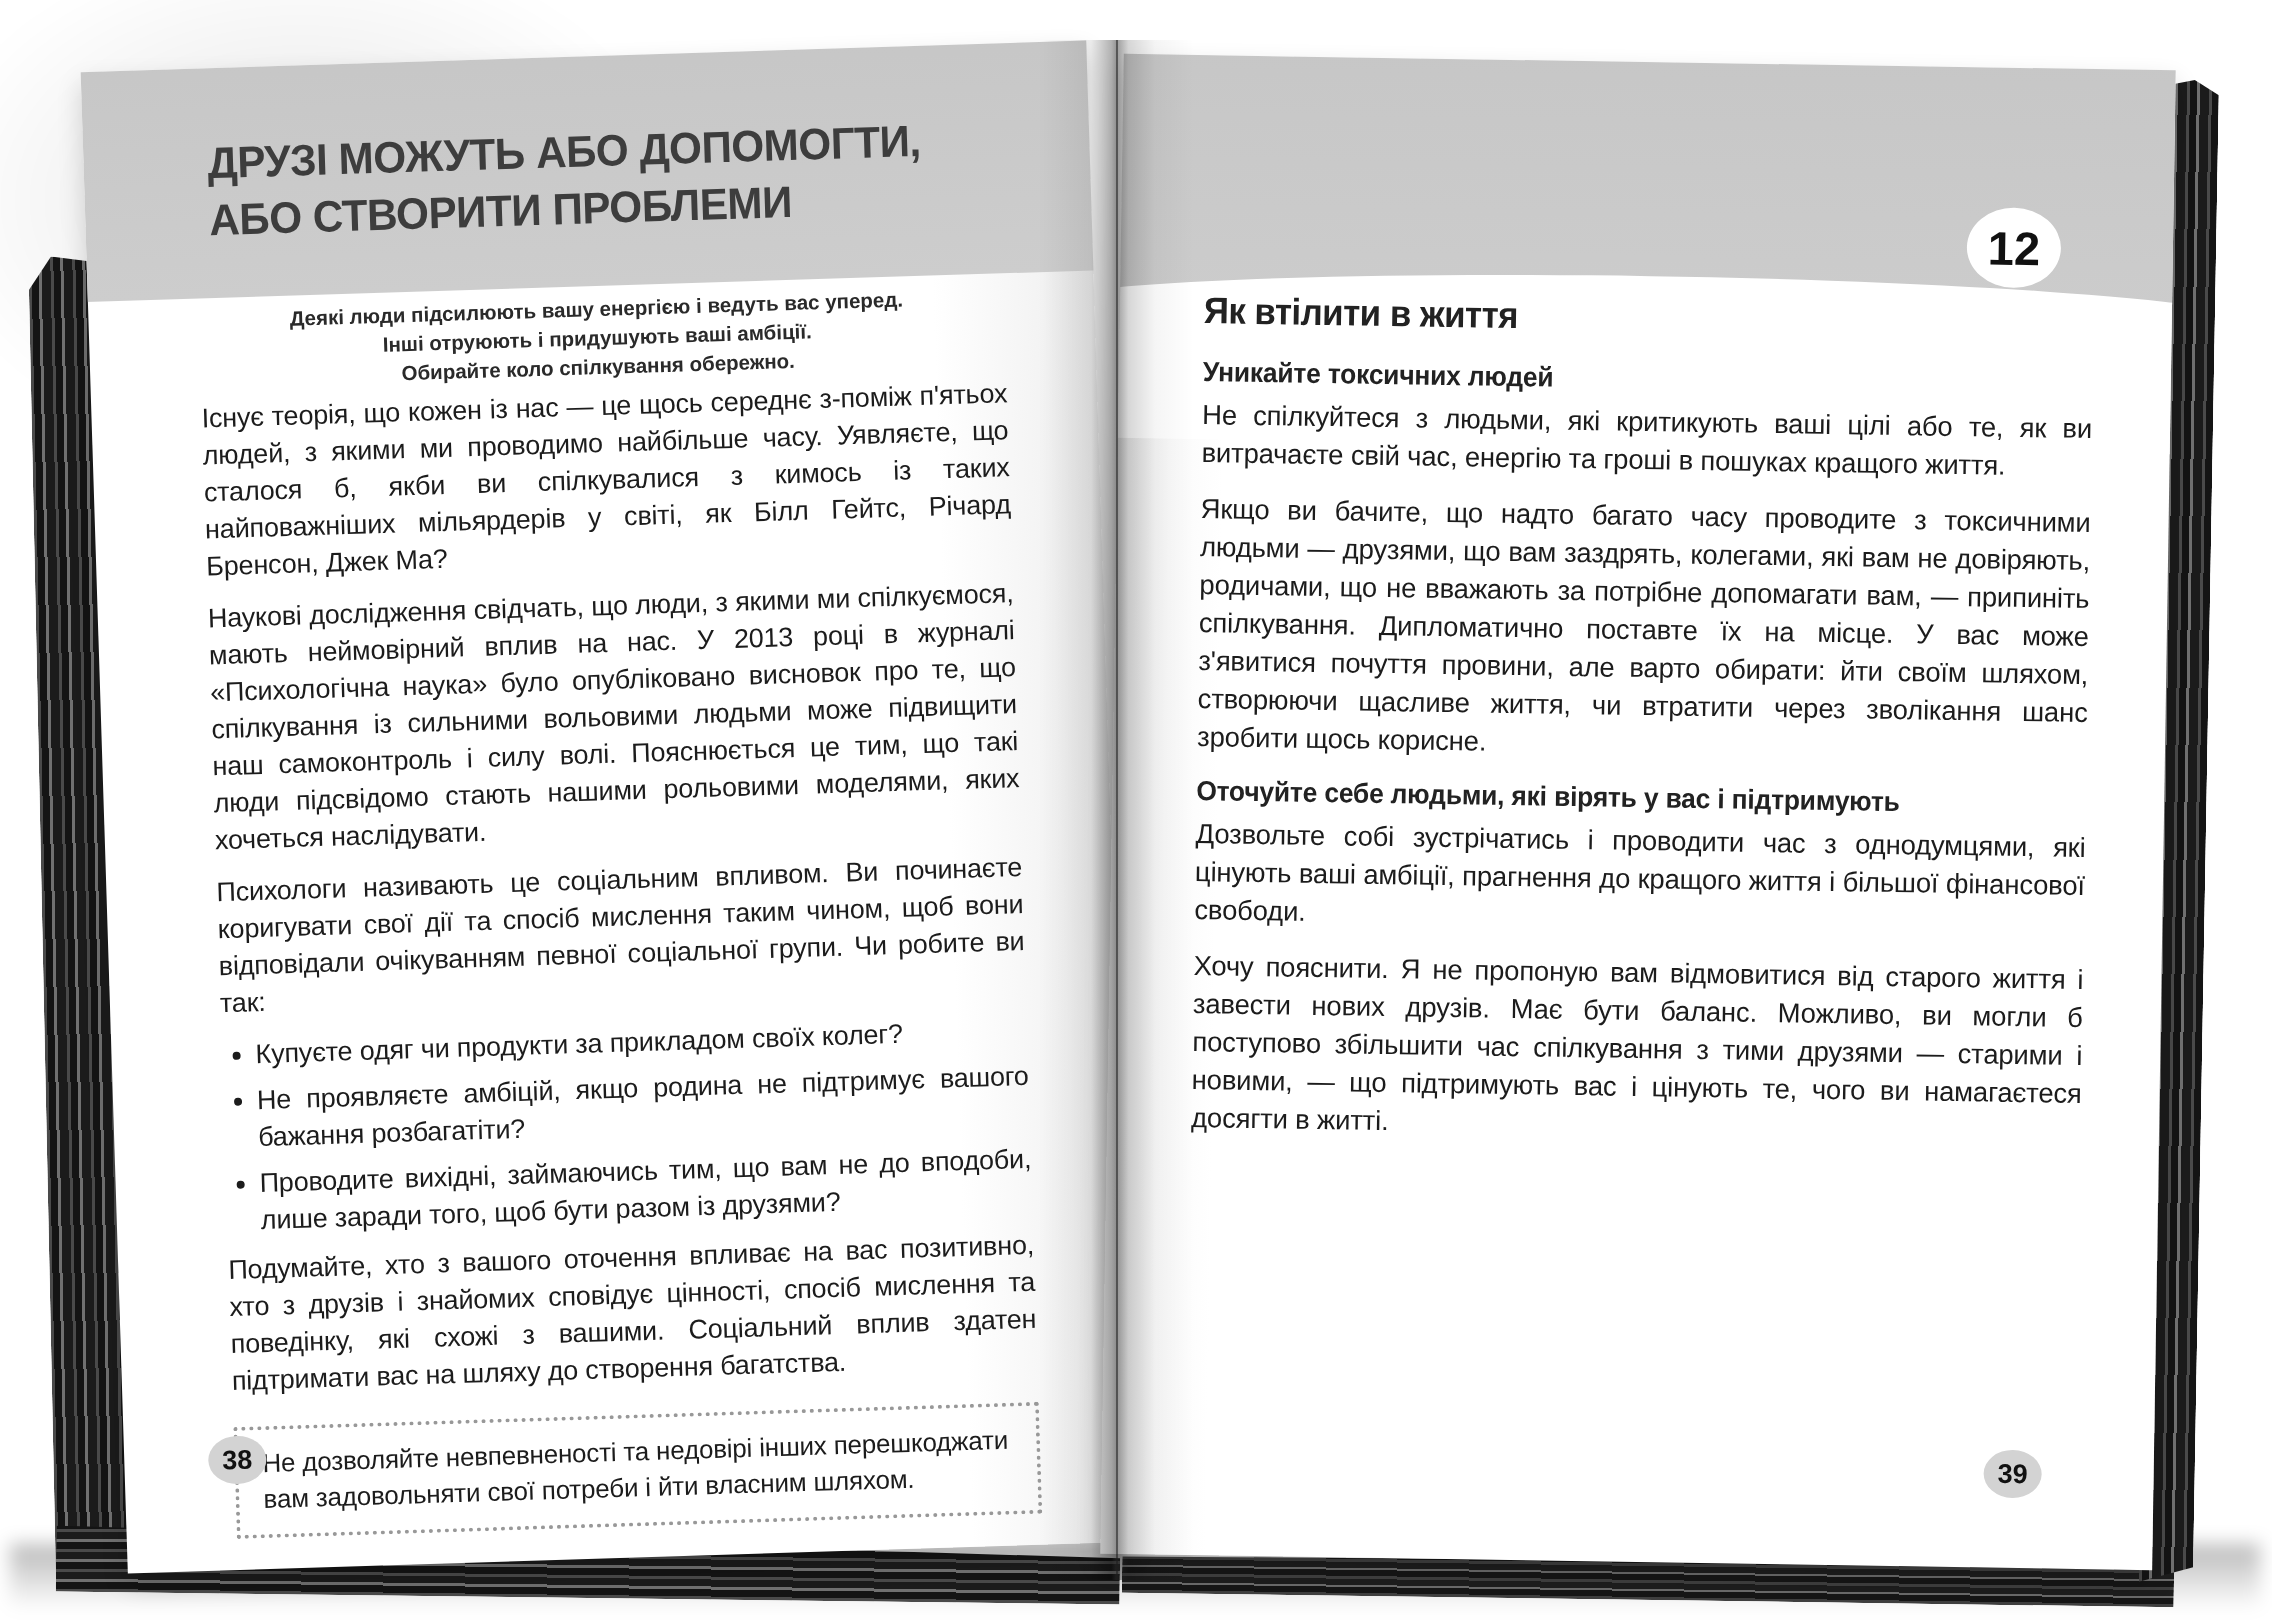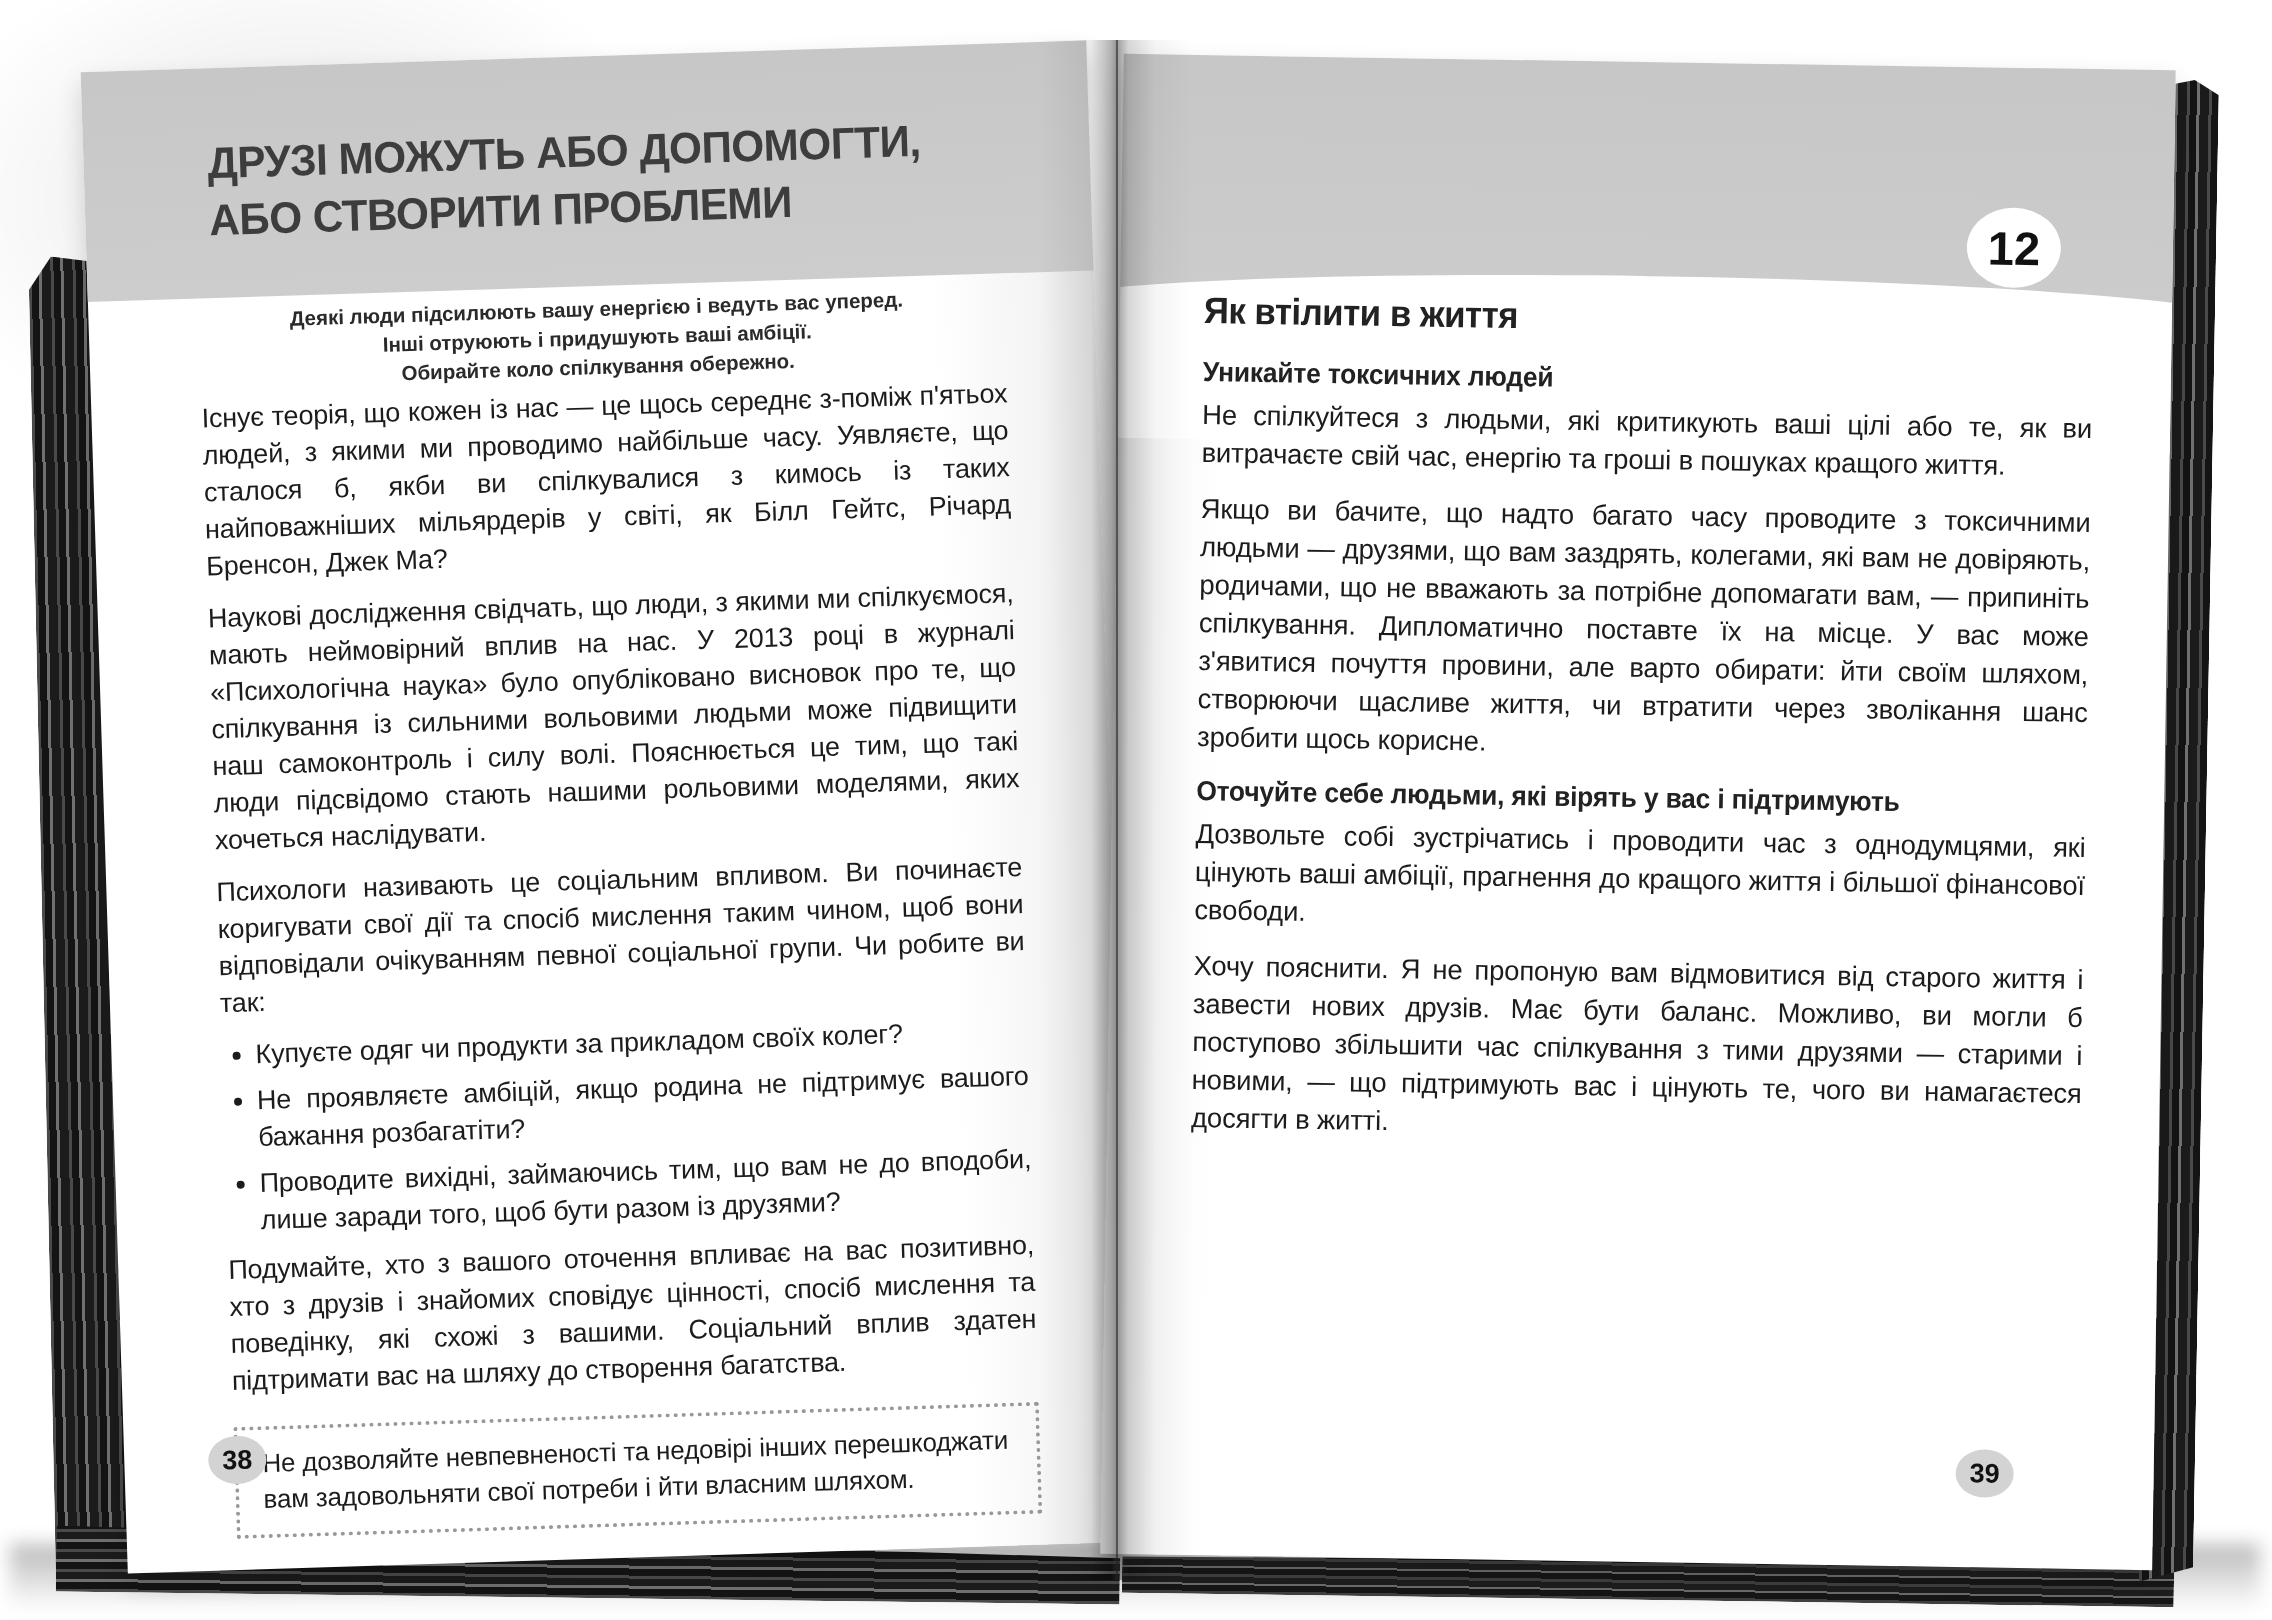--- a/index.html
+++ b/index.html
@@ -87,21 +87,21 @@
   .callout{
     margin-top:27px;border:4px dotted #989898;border-radius:3px;
     padding:15px 24px 17px;font-size:26px;line-height:36px;text-align:left;
   }
   .page-badge{
     position:absolute;width:58px;height:48px;border-radius:50%;
     background:#d3d3d3;display:flex;align-items:center;justify-content:center;
     font-size:27px;font-weight:700;color:#111;
   }
   .badge-38{left:84px;top:1368px;}
-  .badge-39{left:854px;top:1382px;}
+  .badge-39{left:882px;top:1382px;}
   
   .chapter-badge{
     position:absolute;left:846px;top:140px;width:94px;height:80px;border-radius:50%;
     background:#ffffff;display:flex;align-items:center;justify-content:center;
     font-size:47px;font-weight:700;color:#111;
   }
   .right-col{
     position:absolute;left:84px;top:234px;width:890px;
     font-size:27.5px;line-height:38px;letter-spacing:-0.2px;z-index:3;
   }

